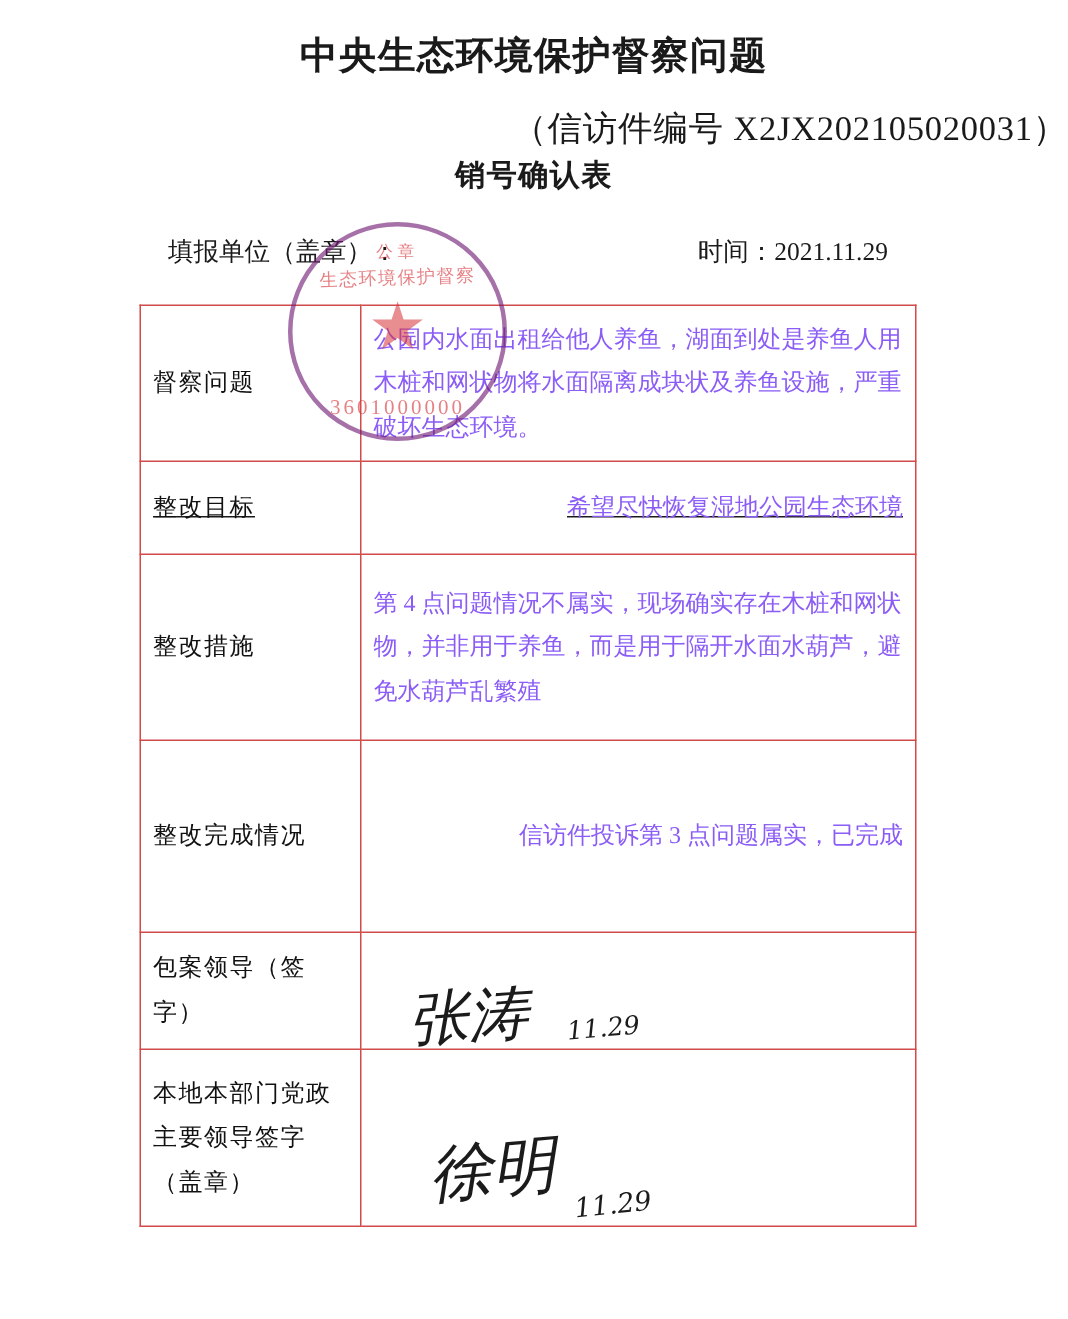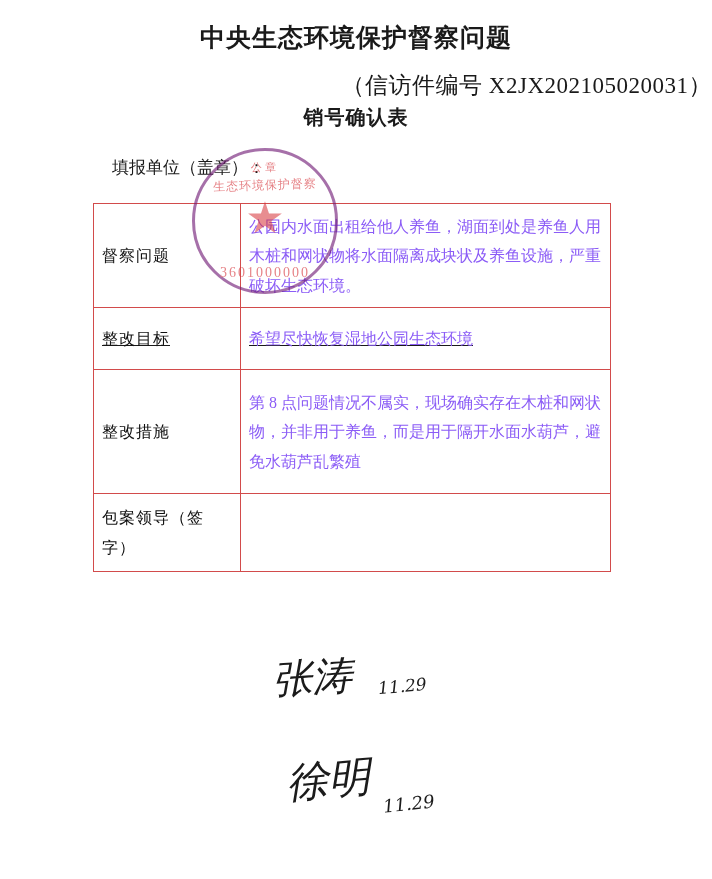--- a/index.html
+++ b/index.html
@@ -79,21 +79,21 @@
     color: #111;
     letter-spacing: 1px;
   }
   td.value {
     color: #8b5cf6;
     text-align: left;
     padding-left: 12px;
     padding-right: 10px;
   }
   td.value.center {
-    text-align: left;
+    text-align: right;
   }
   .row-h1 { height: 104px; }
   .row-h2 { height: 62px; text-decoration: underline; }
   .row-h3 { height: 124px; }
   .row-h4 { height: 128px; }
   .row-h5 { height: 78px; }
   .row-h6 { height: 118px; }
   .label-multi {
     line-height: 1.8;
   }
@@ -194,38 +194,51 @@
 <div class="page">
 
   <div class="title-block">
     <div class="title-main">中央生态环境保护督察问题</div>
     <div class="title-sub">（信访件编号 X2JX202105020031）</div>
     <div class="title-sub2">销号确认表</div>
   </div>
 
   <div class="meta-row">
     <div class="meta-left">填报单位（盖章）：</div>
+    <div class="meta-right">时间：2021.11.29</div>
   </div>
 
   <table class="form">
     <tbody>
       <tr class="row-h1">
         <td class="label">督察问题</td>
         <td class="value">公园内水面出租给他人养鱼，湖面到处是养鱼人用木桩和网状物将水面隔离成块状及养鱼设施，严重破坏生态环境。</td>
       </tr>
       <tr class="row-h2">
         <td class="label">整改目标</td>
         <td class="value center">希望尽快恢复湿地公园生态环境</td>
       </tr>
       <tr class="row-h3">
         <td class="label">整改措施</td>
-        <td class="value">第 8 点问题情况不属实，现场确实存在木桩和网状物，并非用于养鱼，而是用于隔开水面水葫芦，避免水葫芦乱繁殖</td>
+        <td class="value">第 4 点问题情况不属实，现场确实存在木桩和网状物，并非用于养鱼，而是用于隔开水面水葫芦，避免水葫芦乱繁殖</td>
+      </tr>
+      <tr class="row-h4">
+        <td class="label">整改完成情况</td>
+        <td class="value center">信访件投诉第 3 点问题属实，已完成</td>
       </tr>
       <tr class="row-h5">
         <td class="label">包案领导（签字）</td>
+        <td class="value"></td>
+      </tr>
+      <tr class="row-h6">
+        <td class="label label-multi">
+          <div>本地本部门党政</div>
+          <div>主要领导签字</div>
+          <div>（盖章）</div>
+        </td>
         <td class="value"></td>
       </tr>
     </tbody>
   </table>
 
   <div class="seal">
     <div class="seal-top">公章</div>
     <div class="seal-band">生态环境保护督察</div>
     <div class="star">★</div>
     <div class="seal-bottom">3601000000</div>

